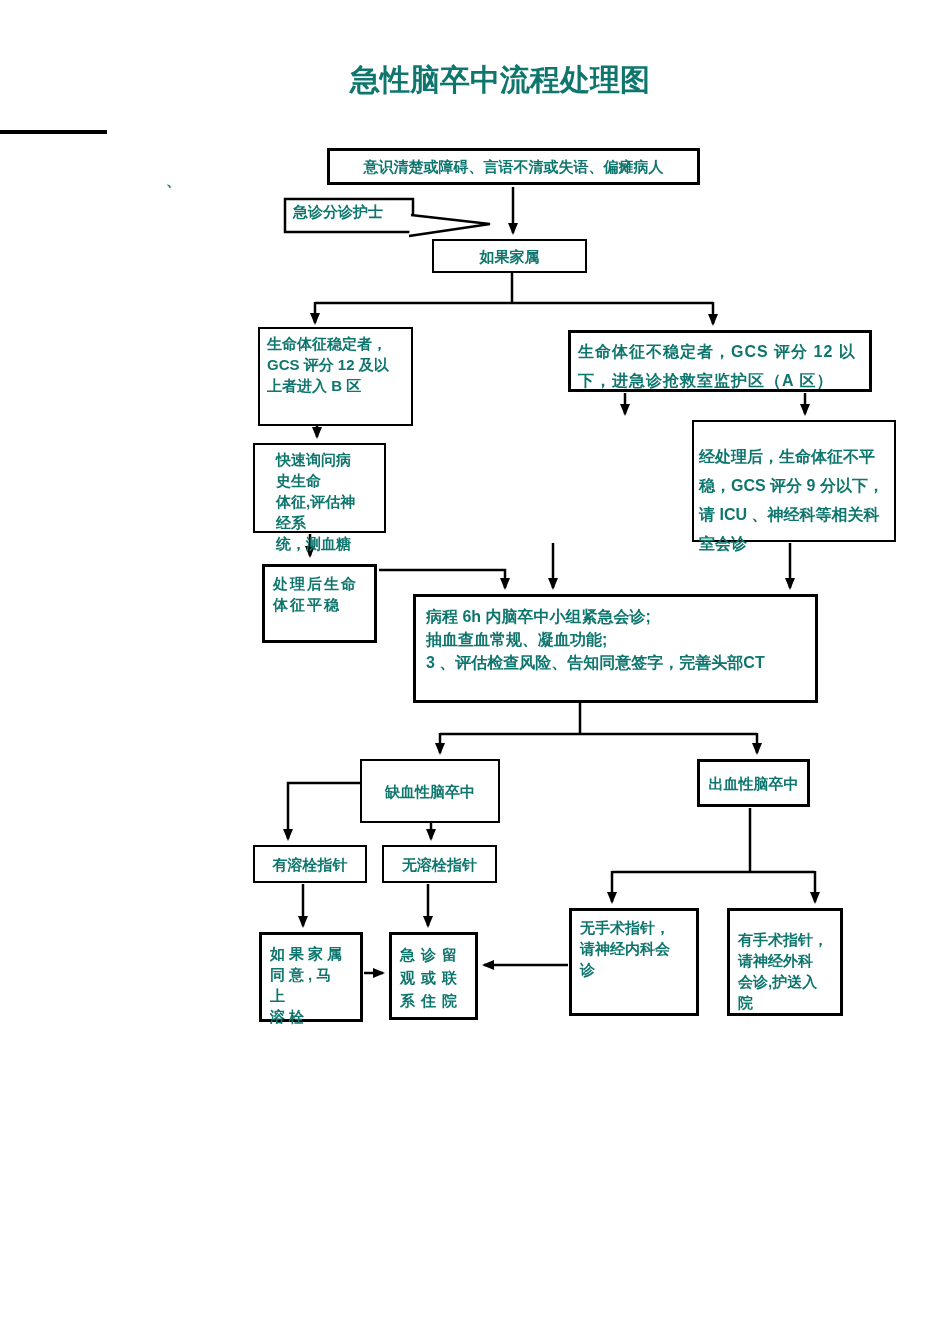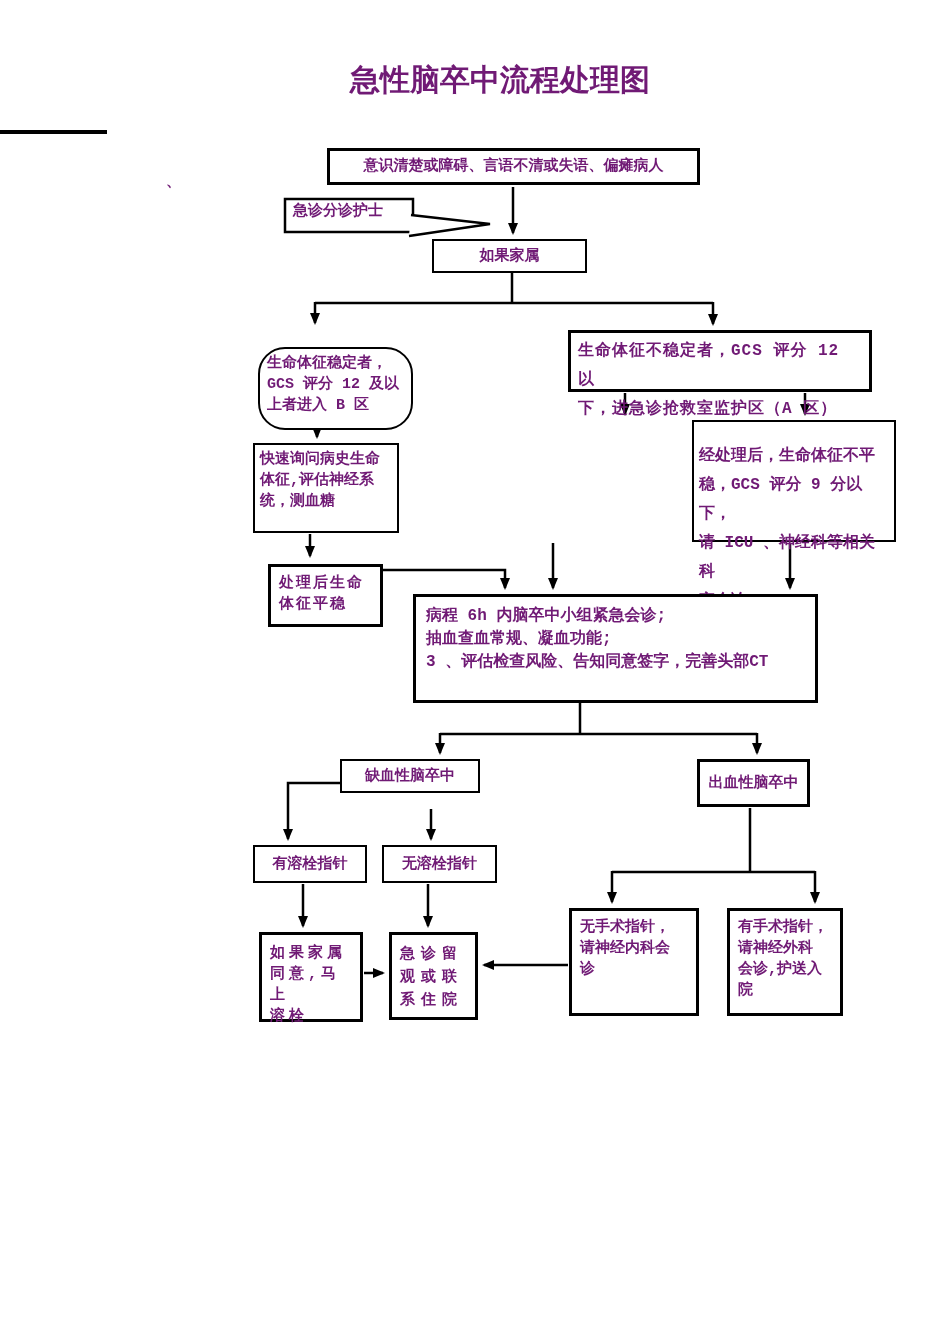--- a/index.html
+++ b/index.html
@@ -1,22 +1,22 @@
 <!DOCTYPE html>
 <html><head>
 <meta charset="utf-8">
 <style>
   html,body{margin:0;padding:0;background:#ffffff;}
   #canvas{
     position:relative;
     width:950px;height:1344px;
     background:#ffffff;
-    font-family:Liberation Mono, monospace;
+    font-family:Liberation Sans, sans-serif;
     font-weight:bold;
-    color:#701a75;
+    color:#0f766e;
     overflow:hidden;
   }
   #page-title{
     position:absolute;
     left:340px;top:60px;width:320px;
     font-size:30px;
     text-align:center;
     white-space:nowrap;
   }
   #top-rule{
@@ -98,57 +98,57 @@
   </div>
 
   <div class="node" id="node-triage-nurse" style="left:284px;top:198px;width:130px;height:34px;">
     <span class="lbl">急诊分诊护士</span>
   </div>
 
   <div class="node center" style="left:432px;top:239px;width:155px;height:34px;">
     <span class="lbl">如果家属</span>
   </div>
 
-  <div class="node" style="left:258px;top:347px;width:155px;height:83px;border-radius:27px;">
+  <div class="node" style="left:258px;top:327px;width:155px;height:99px;">
     <span class="lbl">生命体征稳定者，
 GCS 评分 12 及以
 上者进入 B 区</span>
   </div>
 
   <div class="node thick fs16" style="left:568px;top:330px;width:304px;height:62px;letter-spacing:1px;">
     <span class="lbl">生命体征不稳定者，GCS 评分 12 以
 下，进急诊抢救室监护区（A 区）</span>
   </div>
 
-  <div class="node" style="left:253px;top:443px;width:146px;height:90px;padding:4px 5px;">
+  <div class="node" style="left:253px;top:443px;width:133px;height:90px;padding:4px 21px;">
     <span class="lbl">快速询问病史生命
 体征,评估神经系
 统，测血糖</span>
   </div>
 
 
   <div class="node fs16" style="left:692px;top:420px;width:204px;height:122px;padding:20px 5px;">
     <span class="lbl">经处理后，生命体征不平
 稳，GCS 评分 9 分以下，
 请 ICU 、神经科等相关科
 室会诊</span>
   </div>
 
-  <div class="node thick ls2" style="left:268px;top:564px;width:115px;height:63px;padding:6px 8px;">
+  <div class="node thick ls2" style="left:262px;top:564px;width:115px;height:79px;padding:6px 8px;">
     <span class="lbl">处理后生命
 体征平稳</span>
   </div>
 
   <div class="node thick fs16" style="left:413px;top:594px;width:405px;height:109px;padding:8px 10px;line-height:23px;">
     <span class="lbl">病程 6h 内脑卒中小组紧急会诊;
 抽血查血常规、凝血功能;
 3 、评估检查风险、告知同意签字，完善头部CT</span>
   </div>
 
-  <div class="node center" style="left:340px;top:759px;width:140px;height:34px;">
+  <div class="node center" style="left:360px;top:759px;width:140px;height:64px;">
     <span class="lbl">缺血性脑卒中</span>
   </div>
 
   <div class="node thick center" style="left:697px;top:759px;width:113px;height:48px;">
     <span class="lbl">出血性脑卒中</span>
   </div>
 
   <div class="node center" style="left:253px;top:845px;width:114px;height:38px;">
     <span class="lbl">有溶栓指针</span>
   </div>
@@ -168,20 +168,20 @@
 同意,马上
 溶栓</span>
   </div>
 
   <div class="node thick" style="left:569px;top:908px;width:130px;height:108px;padding:6px 8px;">
     <span class="lbl">无手术指针，
 请神经内科会
 诊</span>
   </div>
 
-  <div class="node thick" style="left:727px;top:908px;width:116px;height:108px;padding:6px 8px;">
+  <div class="node thick" style="left:727px;top:908px;width:116px;height:108px;padding:18px 8px;">
     <span class="lbl">有手术指针，
 请神经外科
 会诊,护送入
 院</span>
   </div>
 
 </div>
 
 </body></html>

